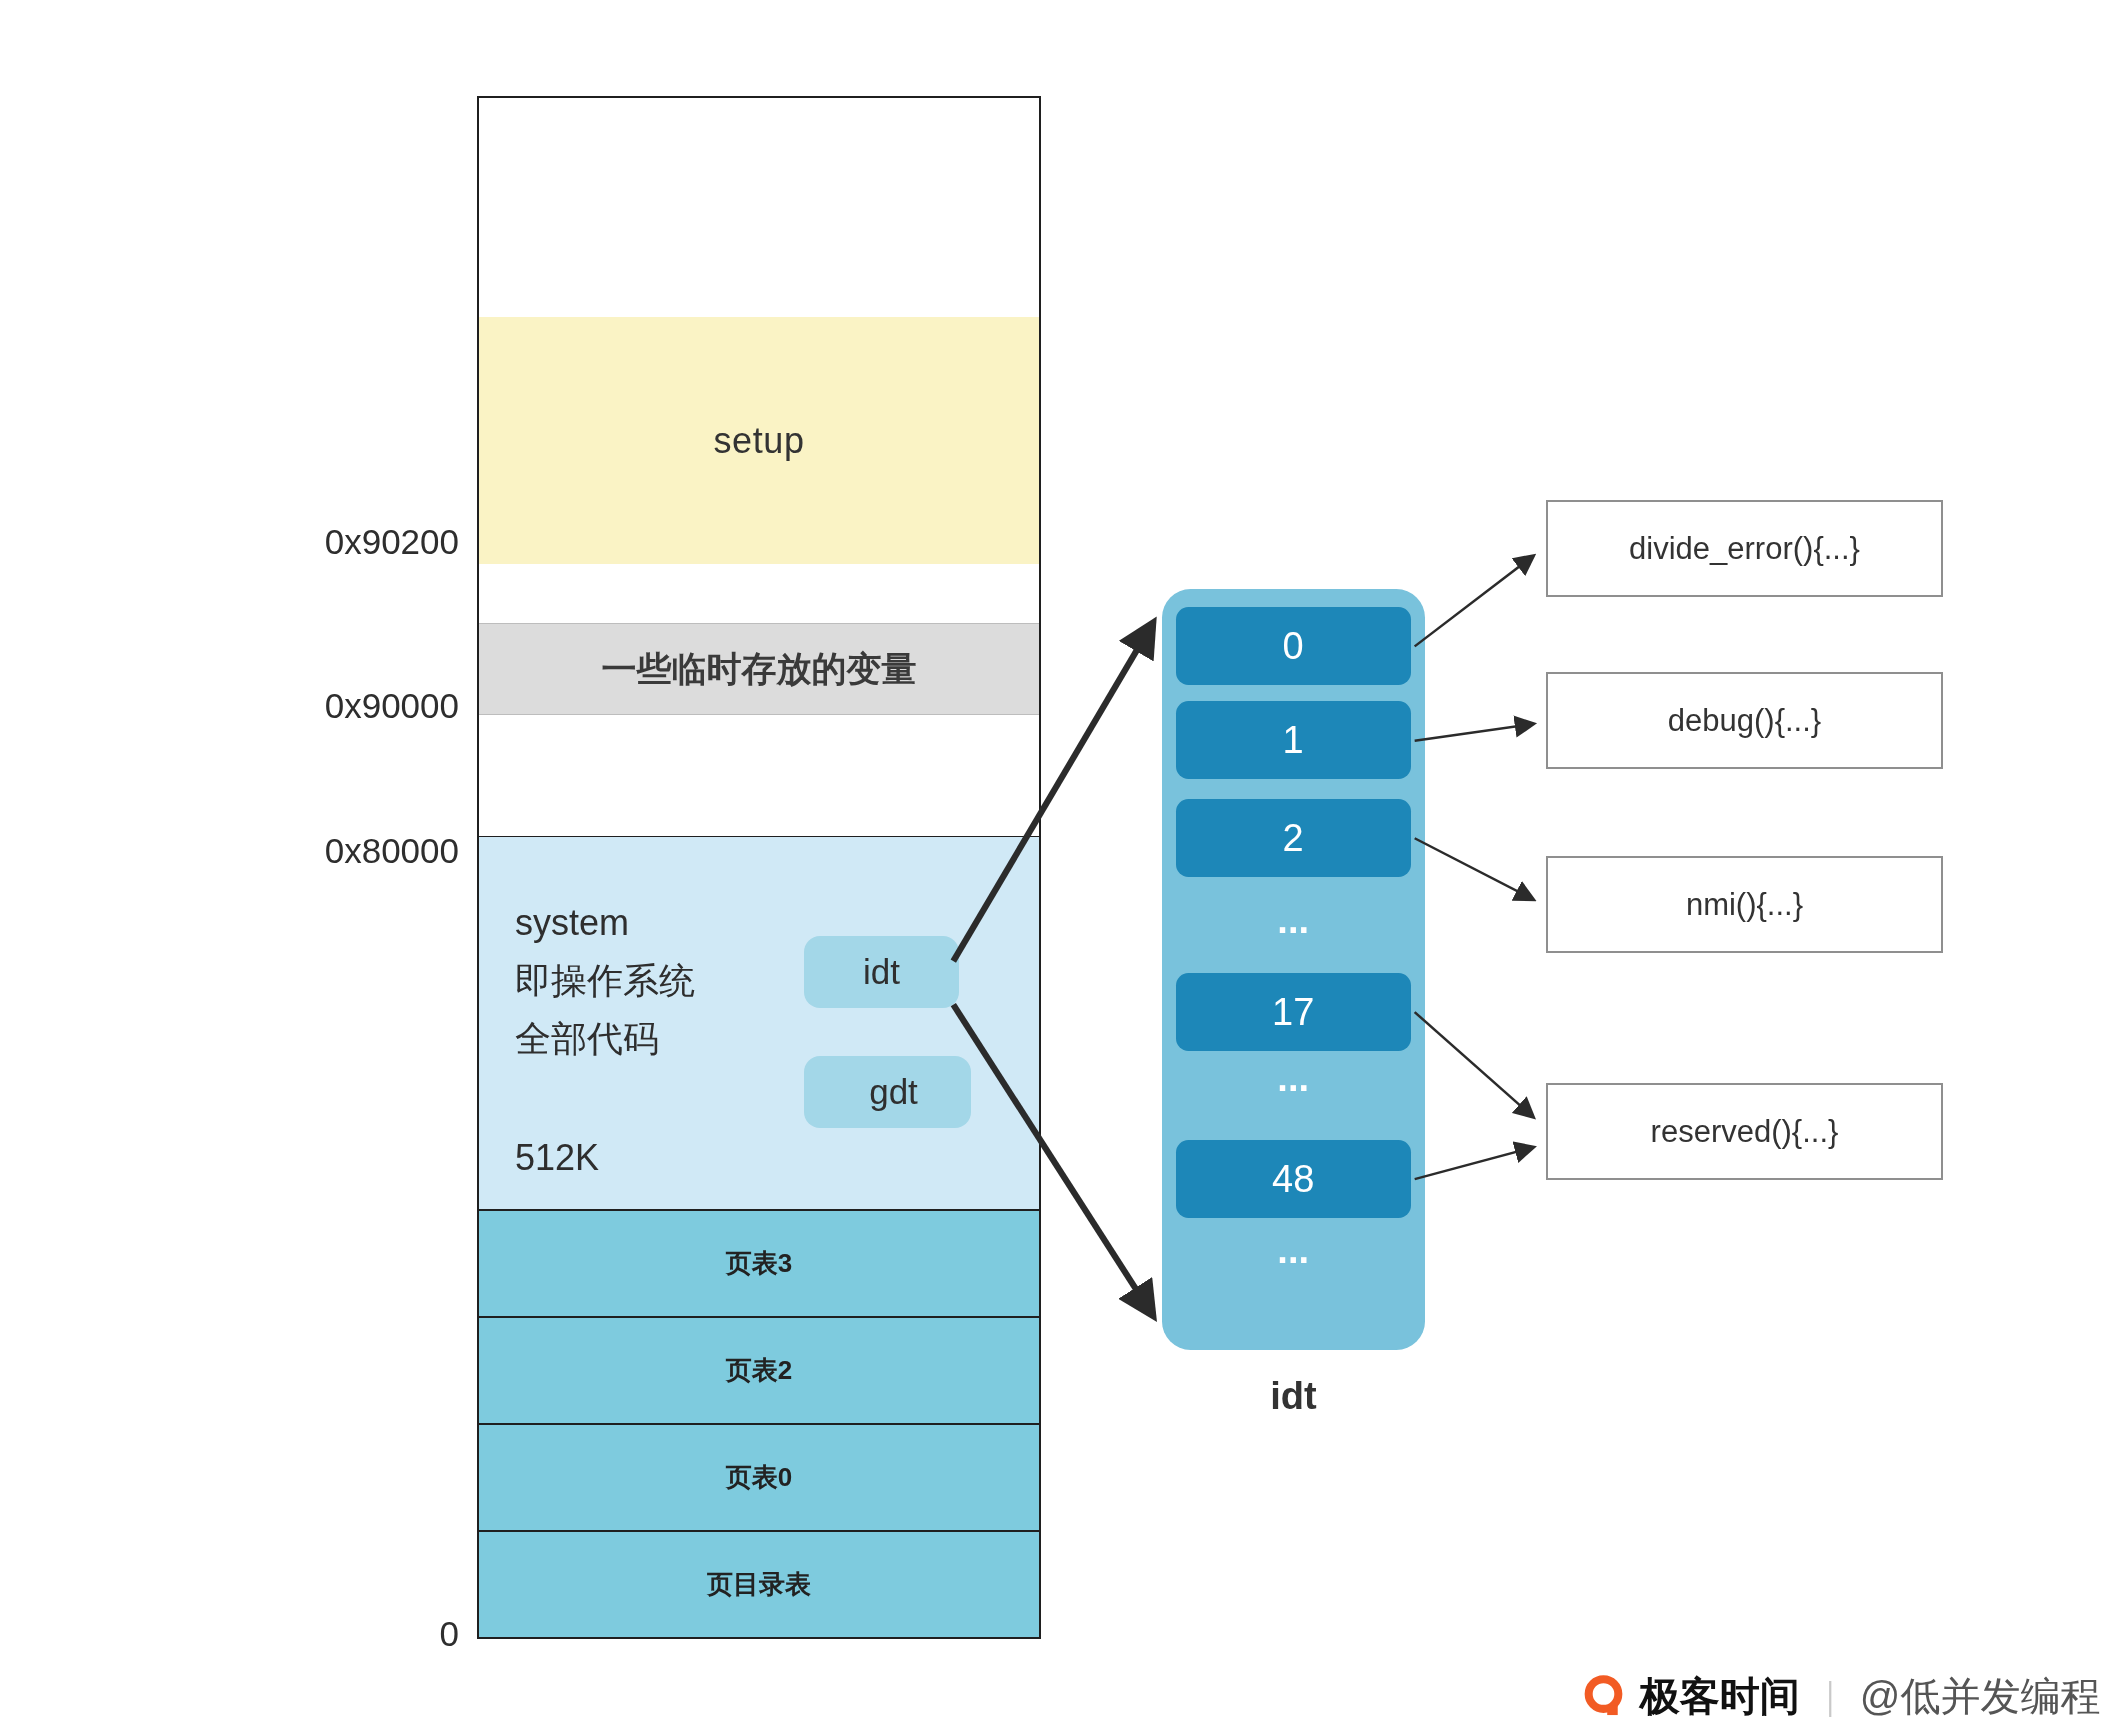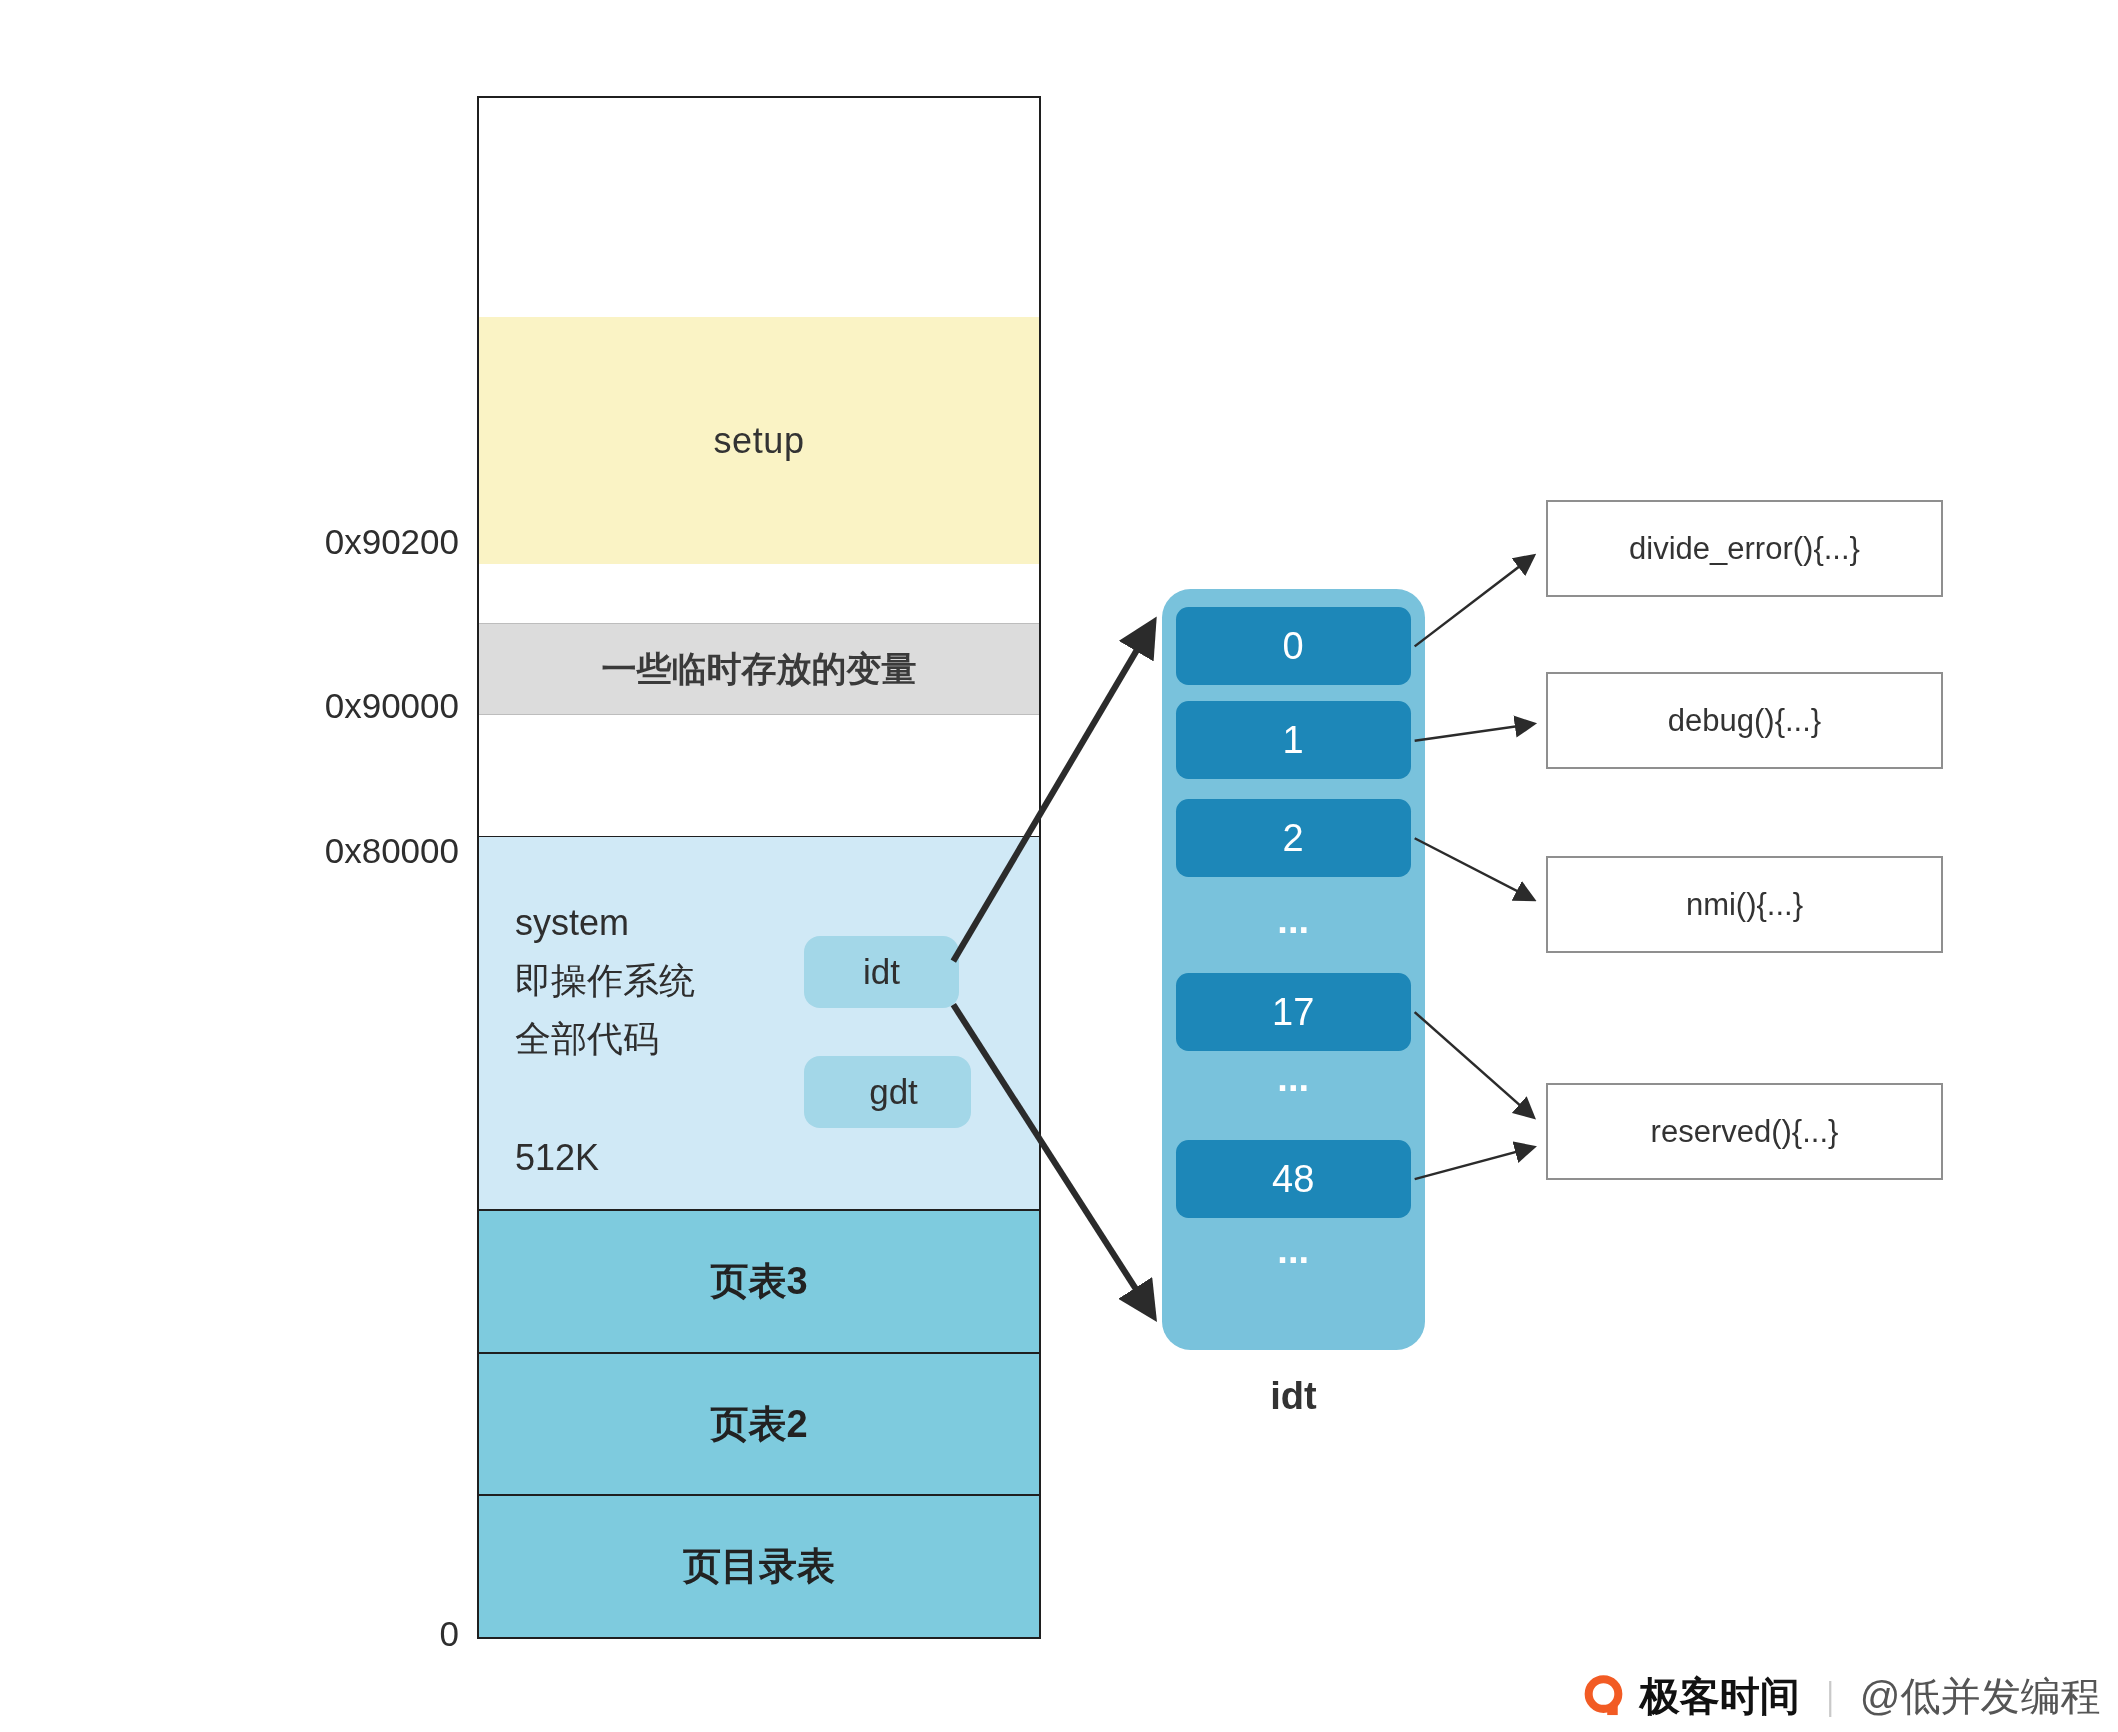--- a/index.html
+++ b/index.html
@@ -50,21 +50,21 @@
   .pointer-idt { top: 99px; }
   .pointer-gdt { top: 219px; padding-left: 12px; }
   .rows {
     position: absolute; left: 0; right: 0; top: 1111px; bottom: 0;
     display: flex; flex-direction: column;
   }
   .row {
     flex: 1; box-sizing: border-box; border-top: 2.5px solid #1f1f1f;
     background: #7ecbde;
     display: flex; align-items: center; justify-content: center;
-    font-size: 38px; font-weight: 600; color: #222222;
+    font-size: 26px; font-weight: 600; color: #222222;
   }
 
   
   .addr {
     left: 186px; width: 273px; text-align: right;
     font-size: 35px; color: #2e2e2e;
   }
   .addr-90200 { top: 522px; }
   .addr-90000 { top: 686px; }
   .addr-80000 { top: 831px; }
@@ -134,20 +134,21 @@
         <div>即操作系统</div>
         <div>全部代码</div>
       </div>
       <div class="system-size">512K</div>
       <div class="pointer-box pointer-idt">idt</div>
       <div class="pointer-box pointer-gdt">gdt</div>
     </div>
     <div class="rows">
       <div class="row">页表3</div>
       <div class="row">页表2</div>
+      <div class="row">页表0</div>
       <div class="row">页目录表</div>
     </div>
   </div>
 
   <div class="abs idt-container">
     <div class="idt-entry e0">0</div>
     <div class="idt-entry e1">1</div>
     <div class="idt-entry e2">2</div>
     <div class="idt-dots d1">...</div>
     <div class="idt-entry e17">17</div>

